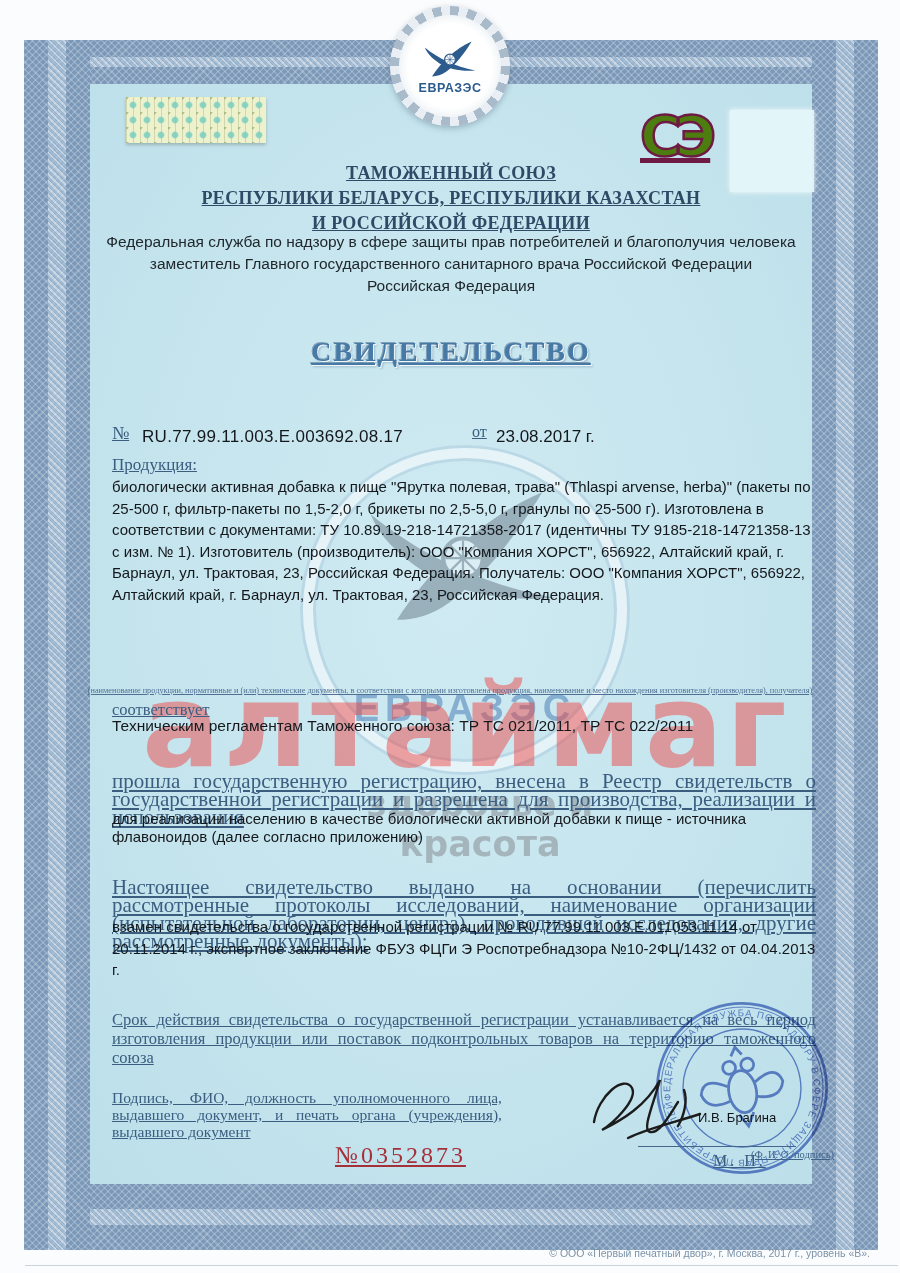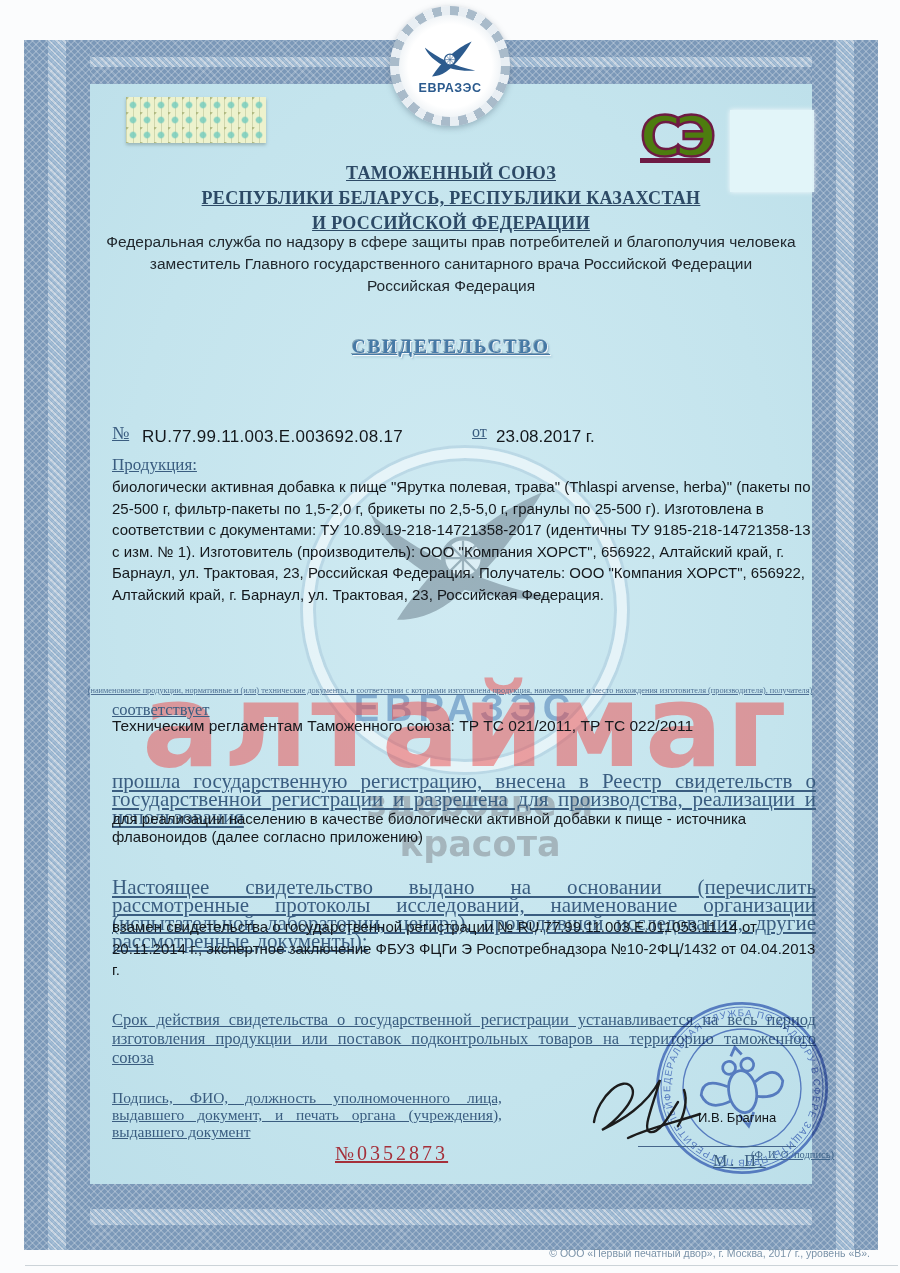--- a/index.html
+++ b/index.html
@@ -48,21 +48,21 @@
     font-size:56px;font-weight:bold;color:#4d7c0f;-webkit-text-stroke:2.5px #6e1a44;
     letter-spacing:-6px;line-height:1;text-decoration:underline;}
   .pale-square{left:730px;top:110px;width:84px;height:82px;z-index:3;
     background:rgba(228,245,250,.95);box-shadow:0 0 5px rgba(255,255,255,.9);}
   
   .ser{font-family:"Liberation Serif",serif;text-decoration:underline;}
   .ctr{left:90px;width:722px;text-align:center;}
   .union{font-weight:bold;font-size:18px;color:#2d4a66;letter-spacing:.3px;z-index:3;}
   .auth{font-size:15.5px;color:#20282e;z-index:3;}
   .note-sm{font-size:9px;color:#4a6b8e;white-space:nowrap;z-index:3;}
-  .title-main{top:336px;font-size:19px;font-weight:bold;color:#4679a6;letter-spacing:2px;z-index:3;
+  .title-main{top:336px;font-size:28px;font-weight:bold;color:#4679a6;letter-spacing:2px;z-index:3;
     text-shadow:1px 1px 0 rgba(255,255,255,.85), 2px 2px 2px rgba(70,110,150,.35), -1px -1px 0 rgba(45,80,115,.45);}
   .title-sub{top:382px;font-size:20px;font-weight:bold;color:#2d4b68;word-spacing:7px;letter-spacing:1px;z-index:3;}
   .blue-ser{color:#3a5d80;z-index:3;}
   .blk{color:#14181c;z-index:3;}
   .jst{text-align:justify;}
   .p-ser{font-size:21px;line-height:17.9px;word-spacing:2px;margin-top:19px;}
   .p-sans{font-size:15px;line-height:21.5px;}
   
   .wm{z-index:1;}
   .wm-circle{left:303px;top:448px;width:304px;height:304px;border-radius:50%;
@@ -76,21 +76,21 @@
   .wm-brand{left:142px;top:668px;width:640px;white-space:nowrap;font-size:116px;font-weight:bold;
     color:#ef4444;opacity:.48;letter-spacing:3px;line-height:1;font-family:"DejaVu Sans",sans-serif;}
   .wm-tagline{left:290px;top:784px;width:380px;text-align:center;font-size:35px;font-weight:bold;
     color:#878e94;opacity:.55;font-family:"DejaVu Sans",sans-serif;}
   
   .stamp{left:650px;top:996px;z-index:3;opacity:.8;mix-blend-mode:multiply;transform:rotate(-10deg);}
   .signature-svg{left:580px;top:1064px;z-index:5;}
   .signer-name{left:698px;top:1110px;font-size:13px;color:#101317;z-index:6;}
   .fio-line{left:638px;top:1146px;width:158px;border-top:1px solid #45658a;z-index:4;}
   .fio-note{left:676px;top:1149px;width:158px;text-align:right;font-size:10.5px;color:#3f648a;z-index:4;}
-  .blank-number{left:335px;top:1142px;font-size:20px;color:#a5303a;letter-spacing:3px;z-index:3;}
+  .blank-number{left:335px;top:1142px;font-size:24px;color:#a5303a;letter-spacing:3px;z-index:3;}
   .mp-note{left:713px;top:1152px;font-size:16px;color:#3a5d80;letter-spacing:3px;z-index:6;}
   .copyright{right:30px;top:1247px;font-size:10.5px;color:#7b93a9;z-index:2;}
 </style>
 </head>
 <body>
 
 <div class="paper">
 
   <div class="abs cert-bg"></div>
 

